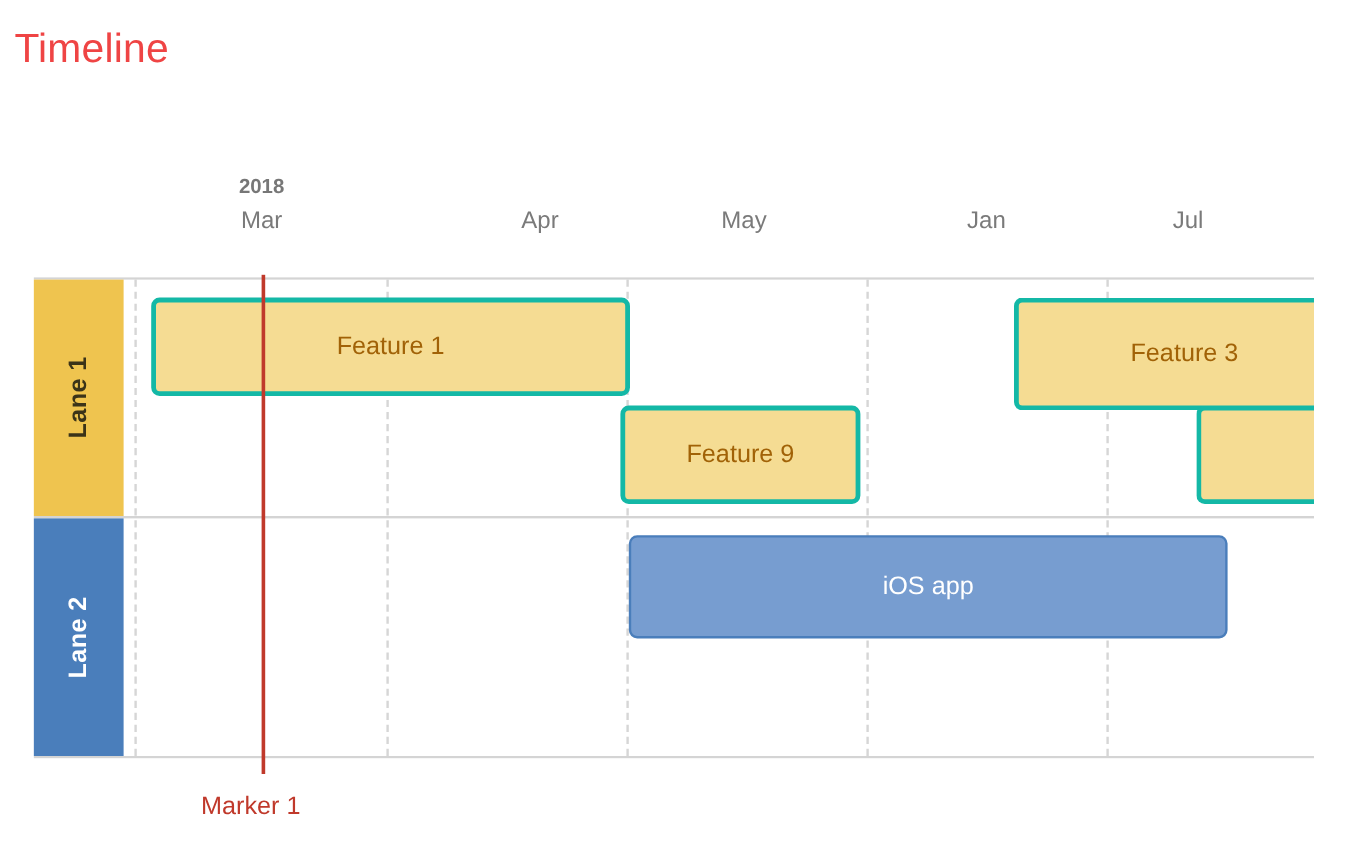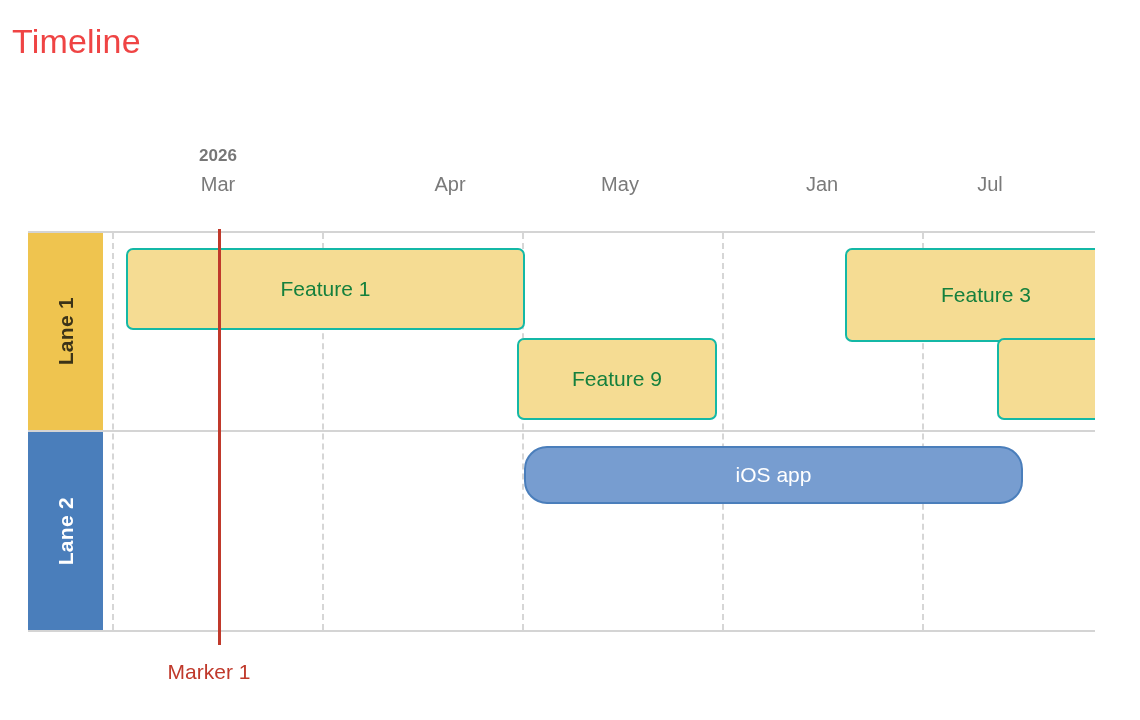--- a/index.html
+++ b/index.html
@@ -130,22 +130,22 @@
     box-sizing: border-box;
     border-radius: 7px;
     display: flex;
     align-items: center;
     justify-content: center;
     font-size: 21px;
     white-space: nowrap;
   }
   .task-bar.yellow {
     background: #F5DC93;
-    border: 2px solid #14b8a6;
-    color: #15803d;
+    border: 4px solid #14b8a6;
+    color: #a16207;
     justify-content: center;
   }
   .task-bar.blue {
     background: #779DD0;
     border: 2px solid #4A7EBB;
     color: #ffffff;
   }
 
   
   #marker-line-1 {
@@ -161,21 +161,21 @@
     white-space: nowrap;
     transform: translateX(-50%);
   }
 </style>
 </head>
 <body>
 
 <div id="chart-title">Timeline</div>
 
 <div id="time-axis">
-    <div class="axis-year" style="left: 218px;">2026</div>
+    <div class="axis-year" style="left: 218px;">2018</div>
     <div class="axis-month" style="left: 218px;">Mar</div>
     <div class="axis-month" style="left: 436px; margin-left: 14px;">Apr</div>
     <div class="axis-month" style="left: 620px;">May</div>
     <div class="axis-month" style="left: 822px;">Jan</div>
     <div class="axis-month" style="left: 990px;">Jul</div>
   </div>
 
 <div id="timeline-chart">
 
   <div id="plot-area">
@@ -205,21 +205,21 @@
         </div>
         <div class="task-bar yellow" style="left: 489px; top: 107px; width: 200px; height: 82px;">
           <span>Feature 9</span>
         </div>
         <div class="task-bar yellow" style="left: 817px; top: 17px; width: 280px; height: 94px; border-top-right-radius: 0px; border-bottom-right-radius: 0px; border-right: none;">
           <span>Feature 3</span>
         </div>
         <div class="task-bar yellow" style="left: 969px; top: 107px; width: 128px; height: 82px; border-top-right-radius: 0px; border-bottom-right-radius: 0px; border-right: none;">
           <span></span>
         </div>
-        <div class="task-bar blue" style="left: 496px; top: 215px; width: 499px; height: 58px; border-radius: 23px;">
+        <div class="task-bar blue" style="left: 496px; top: 215px; width: 499px; height: 86px;">
           <span>iOS app</span>
         </div>
       </div>
   </div>
 
   <div id="markers-container">
       <div id="marker-line-1" style="position: absolute; left: 218px; top: 229px; height: 416px; width: 3px; background: rgb(192, 57, 43); z-index: 20;"></div>
       <div id="marker-label-1" style="position: absolute; left: 209px; top: 660px; font-size: 21px; color: rgb(192, 57, 43); white-space: nowrap; transform: translateX(-50%);">Marker 1</div>
     </div>
 </div>

